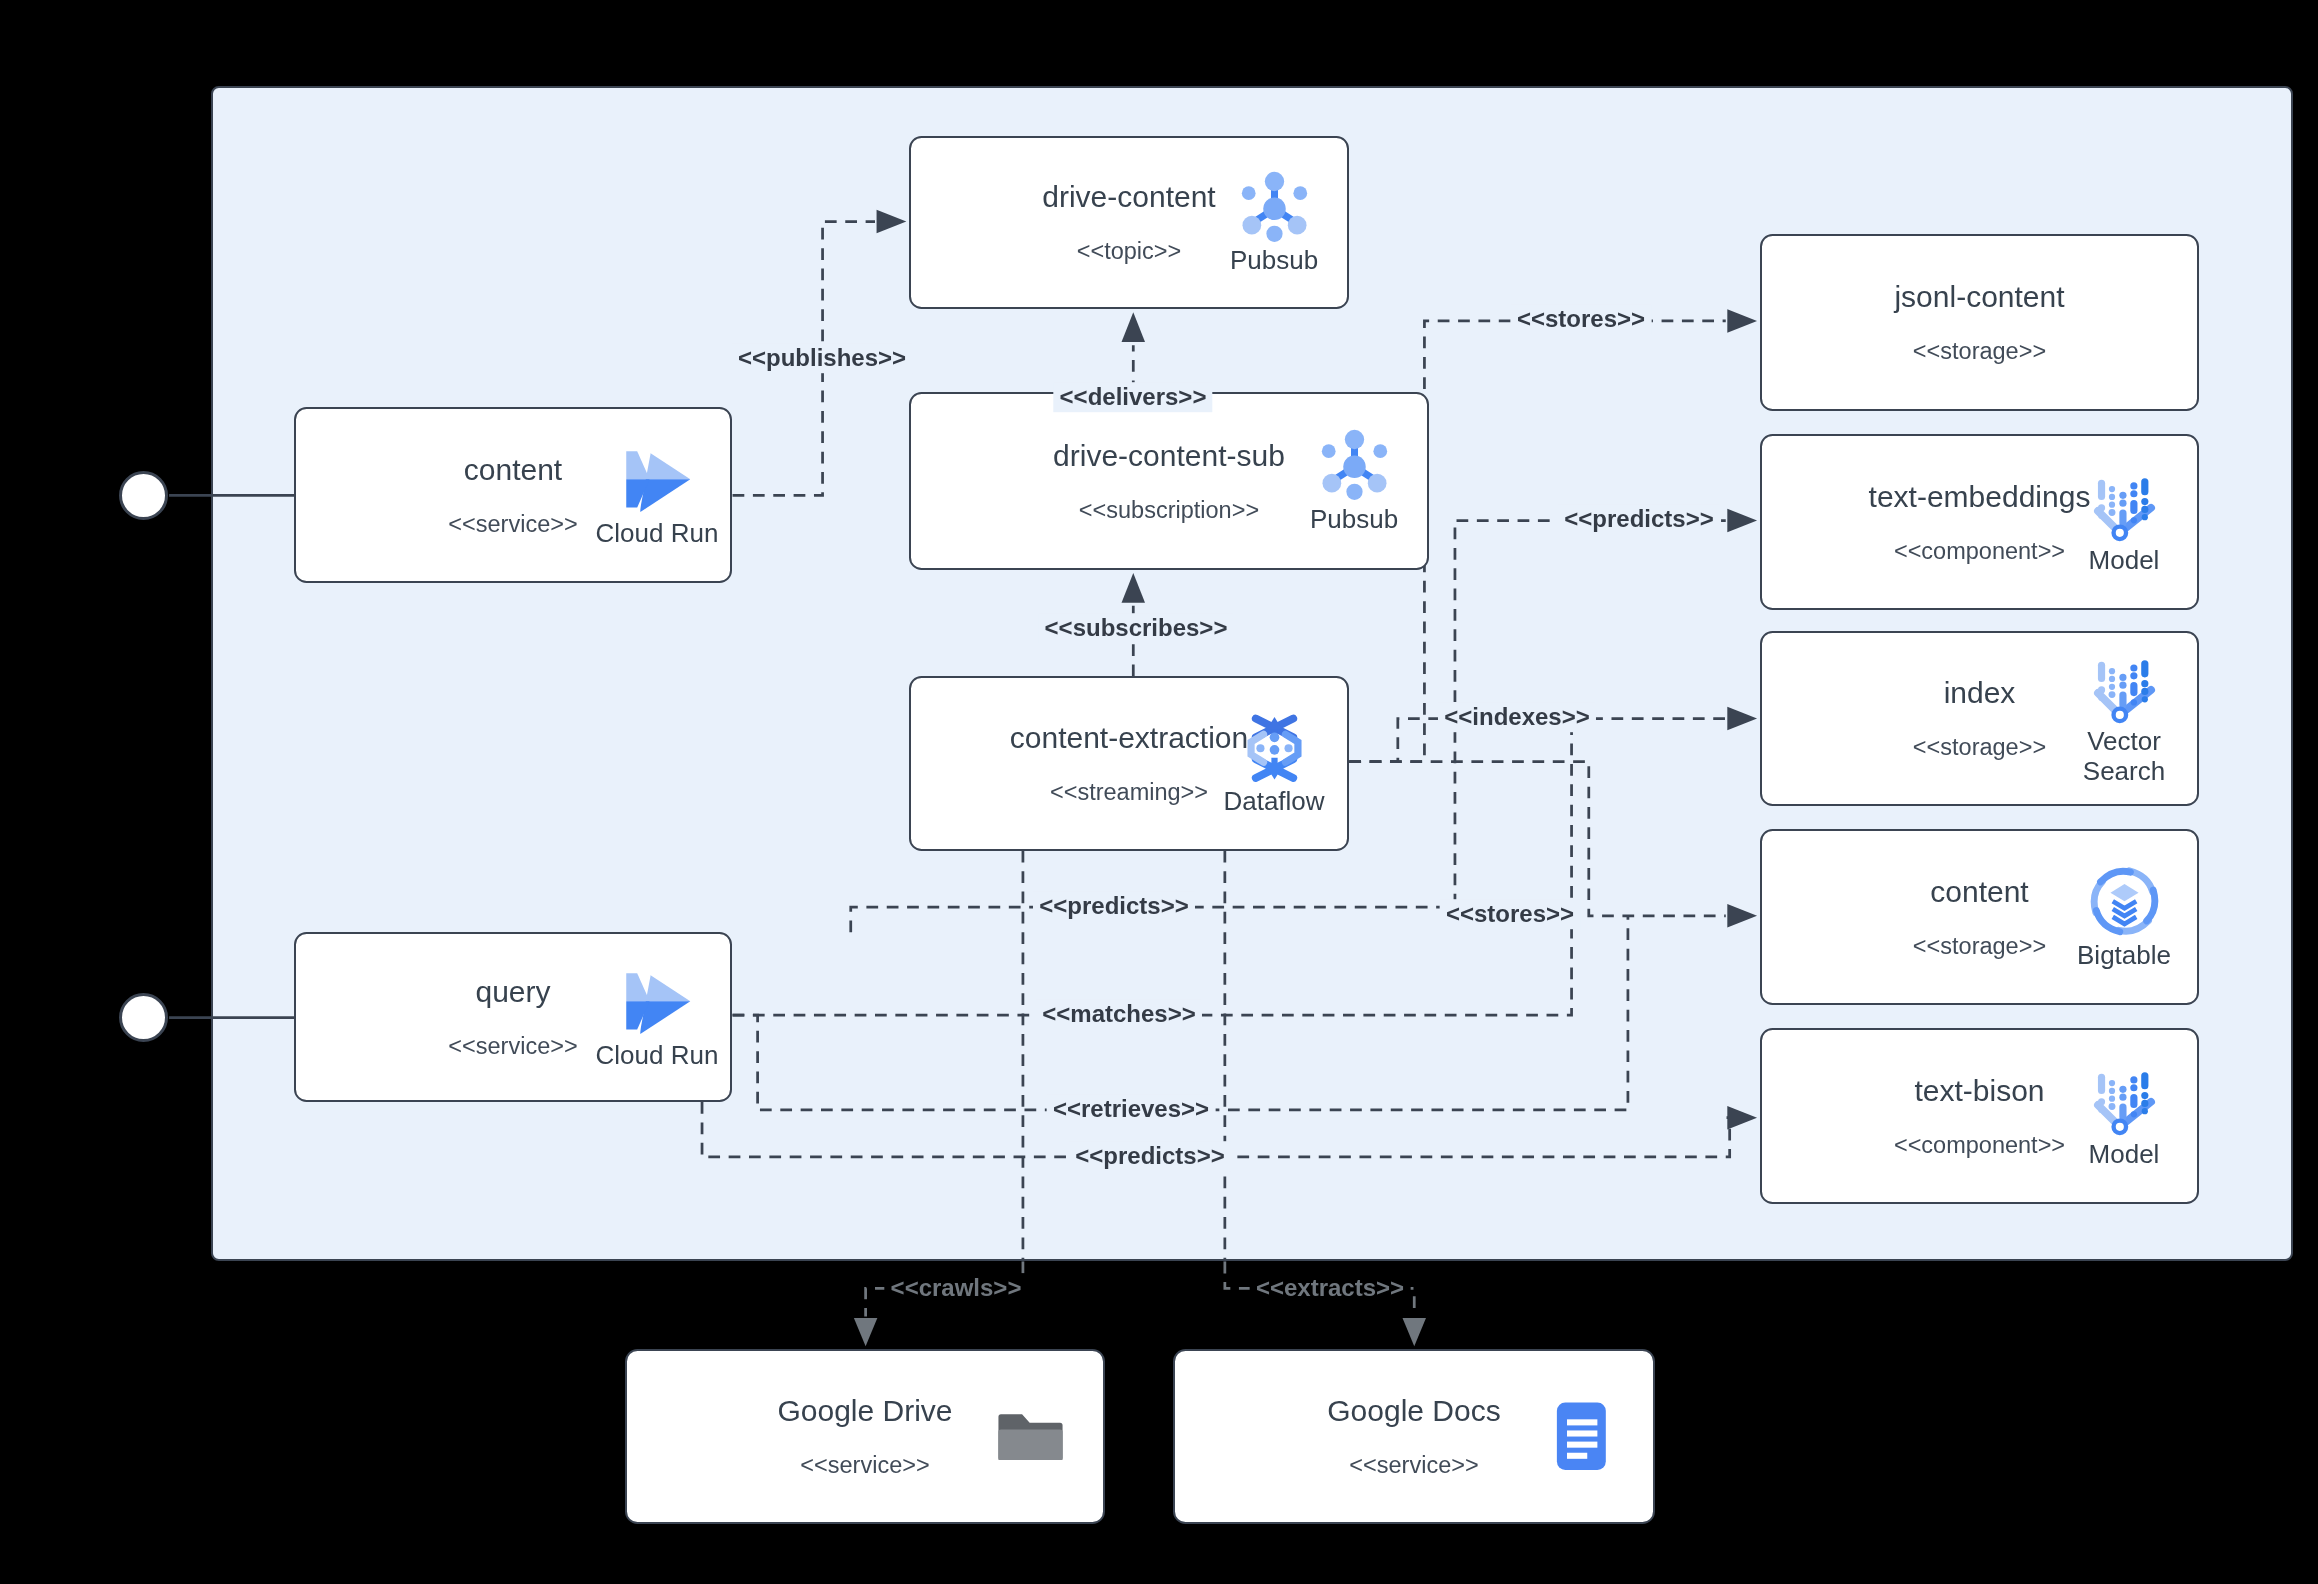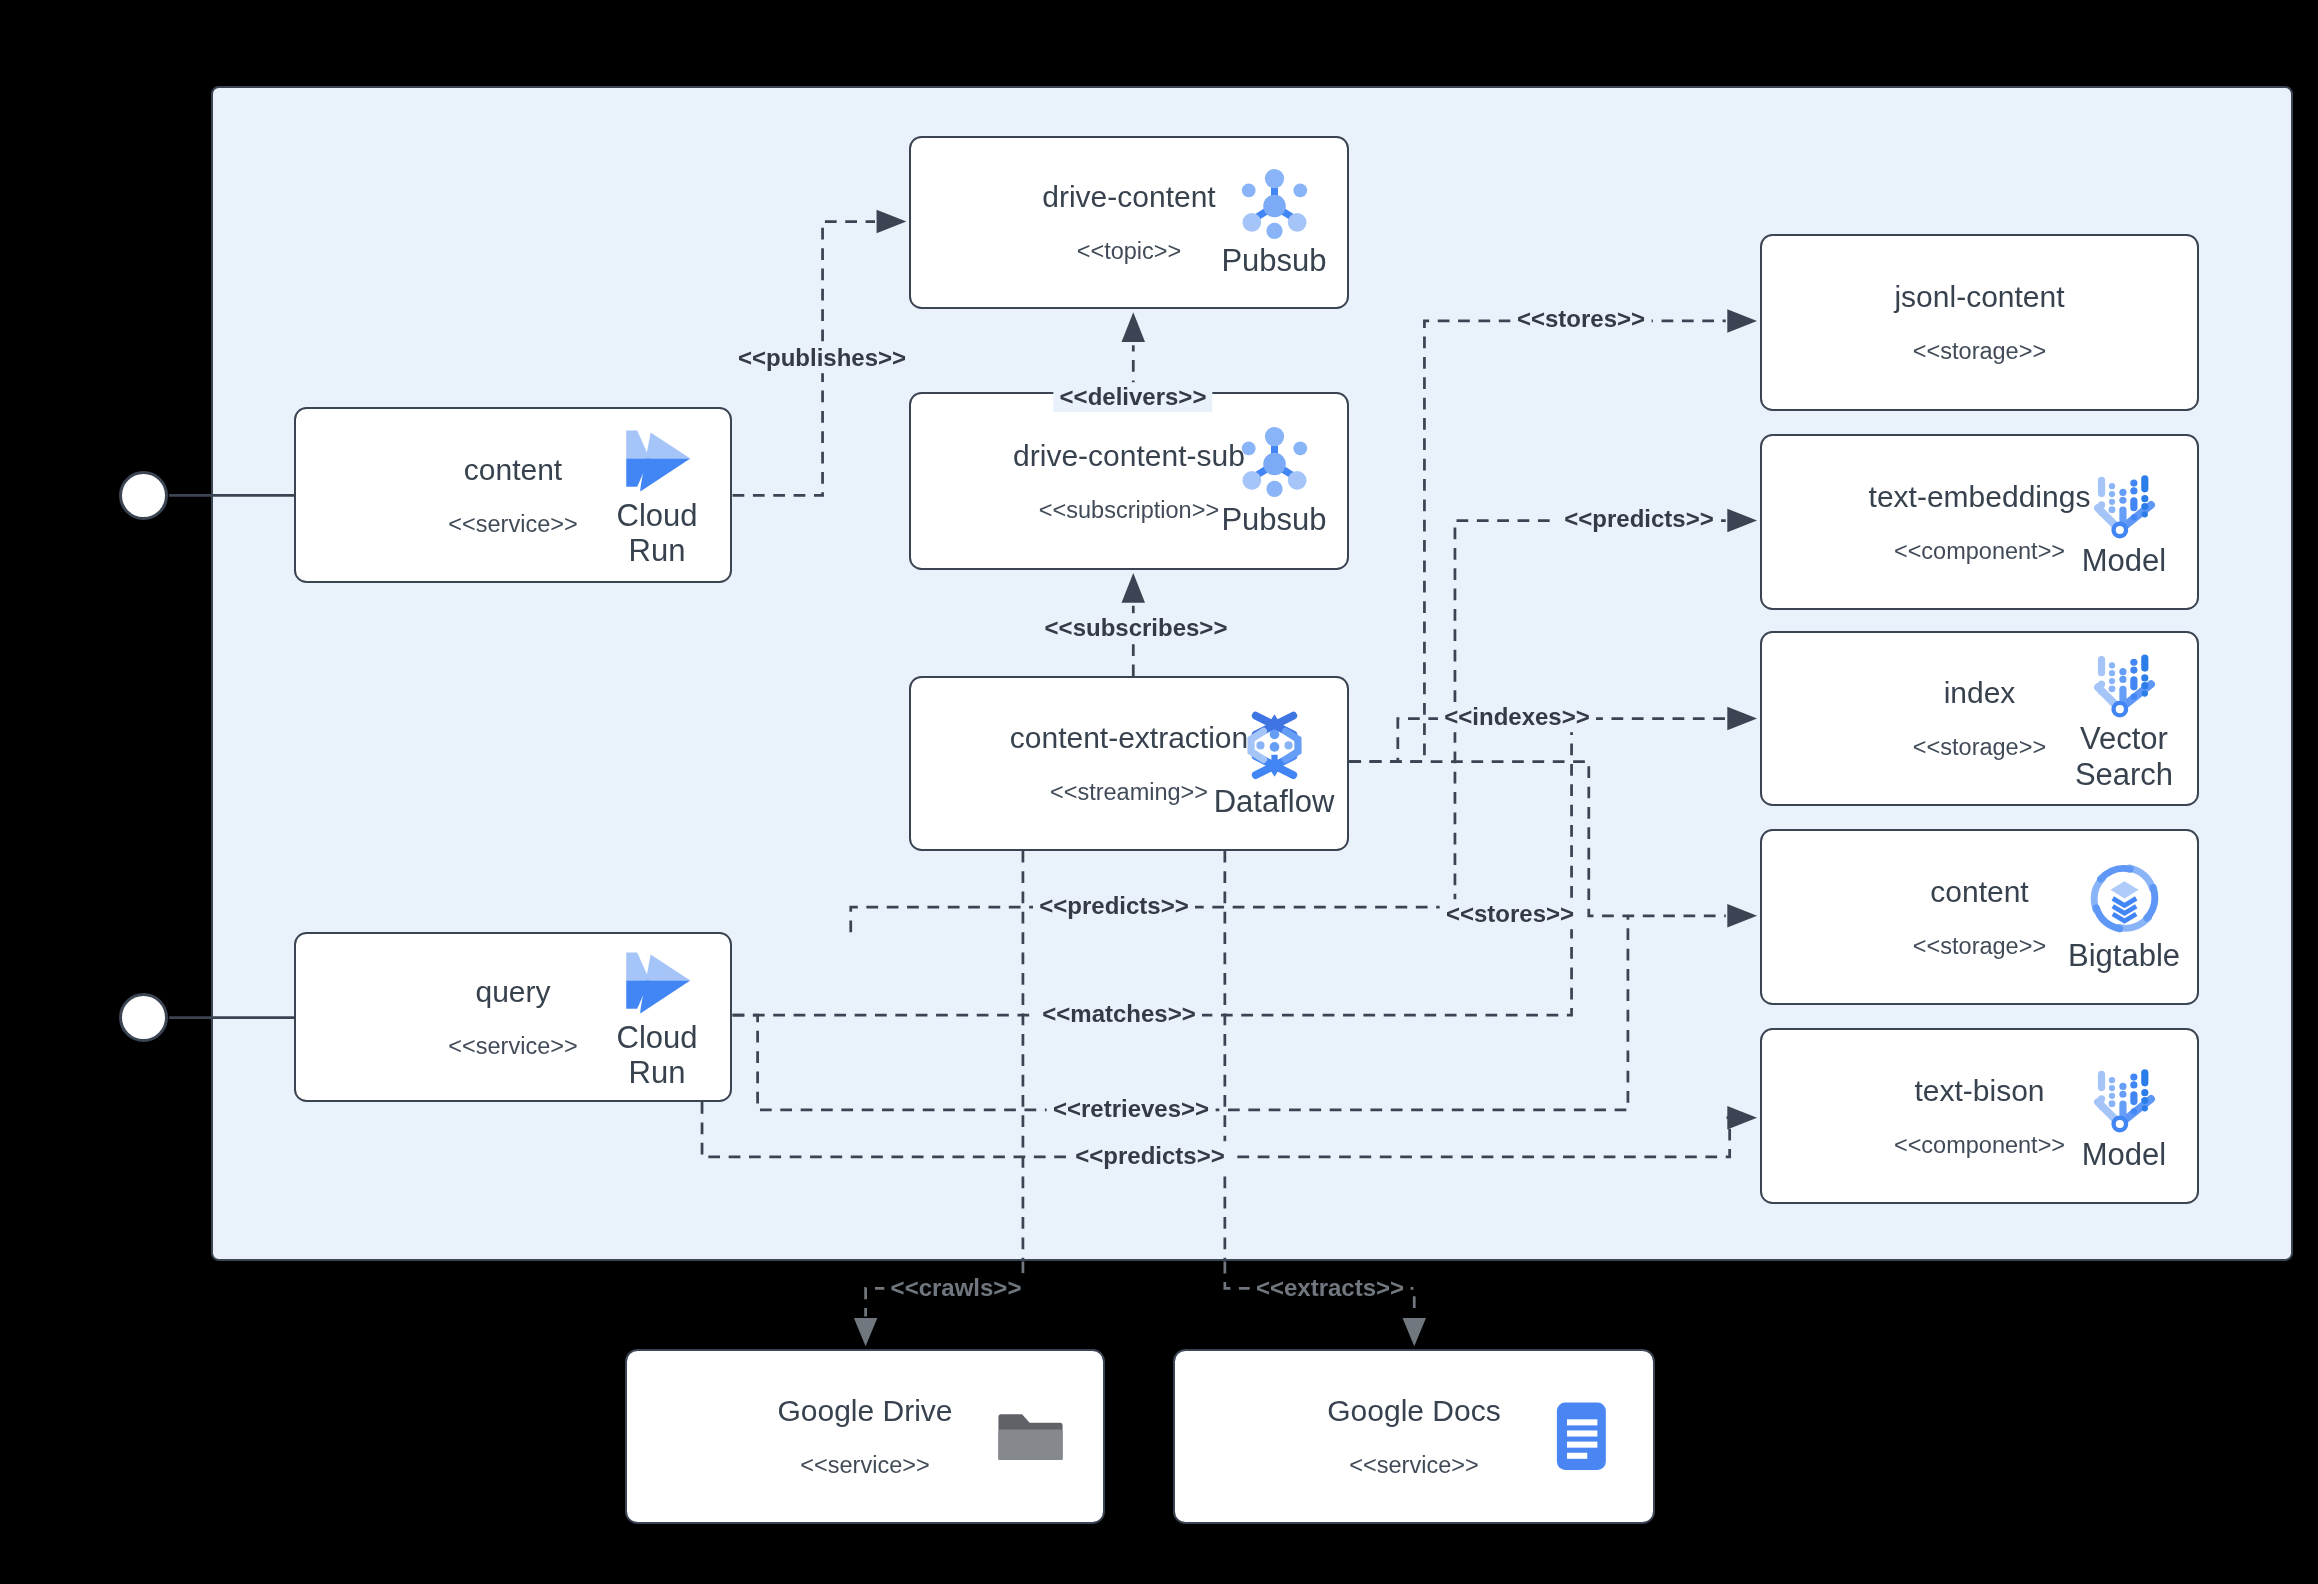--- a/index.html
+++ b/index.html
@@ -17,21 +17,21 @@
   .ah{fill:#3b4452;}
   .ah-gray{fill:#70777e;}
   .node{position:absolute;background:#fff;border:2.3px solid #3b4452;border-radius:12.5px;
     box-sizing:border-box;}
   .node-text{position:absolute;inset:0;display:flex;flex-direction:column;align-items:center;
     justify-content:center;gap:24px;}
   .node-title{font-size:30px;color:#37424e;}
   .node-stereo{font-size:23.5px;color:#414b58;}
   .node-iconwrap{position:absolute;right:11px;top:50%;transform:translateY(-50%);
     width:124px;display:flex;flex-direction:column;align-items:center;gap:1.6px;text-align:center;}
-  .node-tech{font-size:31px;line-height:1.15;color:#37424e;}
+  .node-tech{font-size:26px;line-height:1.15;color:#37424e;}
   .icon{width:75px;height:75px;}
   .icon-lg{width:81px;height:81px;}
   .elabel{position:absolute;transform:translate(-50%,-50%);font-size:24px;font-weight:bold;
     color:#343b46;background:#e9f1fb;padding:0.8px 6.3px;white-space:nowrap;}
   .elabel-dark{color:#70777e;background:#000;}
   .port{position:absolute;width:49px;height:49px;border-radius:50%;background:#fff;
     border:3.1px solid #3b4452;box-sizing:border-box;}
 </style>
 </head>
 <body>
@@ -134,21 +134,21 @@
         <circle cx="24" cy="41" r="5.2" fill="#8ab4f8"></circle>
         <circle cx="7.5" cy="15" r="4.4" fill="#8ab4f8"></circle>
         <circle cx="40.5" cy="15" r="4.4" fill="#8ab4f8"></circle>
         <circle cx="9.5" cy="35.5" r="6" fill="#a5c4f7"></circle>
         <circle cx="38.5" cy="35.5" r="6" fill="#a5c4f7"></circle>
       </svg>
       <div class="node-tech">Pubsub</div>
     </div>
   </div>
 
-  <div class="node" style="left:909px;top:392px;width:440px;height:178px;">
+  <div class="node" style="left:909px;top:392px;width:520px;height:178px;">
     <div class="node-text">
       <div class="node-title">drive-content-sub</div>
       <div class="node-stereo">&lt;&lt;subscription&gt;&gt;</div>
     </div>
     <div class="node-iconwrap">
       <svg class="icon" viewBox="0 0 48 48">
         <line x1="24" y1="13" x2="24" y2="19" stroke="#4285f4" stroke-width="4.5"></line>
         <line x1="13" y1="32" x2="18.5" y2="28.5" stroke="#4285f4" stroke-width="4.5"></line>
         <line x1="35" y1="32" x2="29.5" y2="28.5" stroke="#4285f4" stroke-width="4.5"></line>
         <circle cx="24" cy="25" r="7.2" fill="#7baaf7"></circle>

